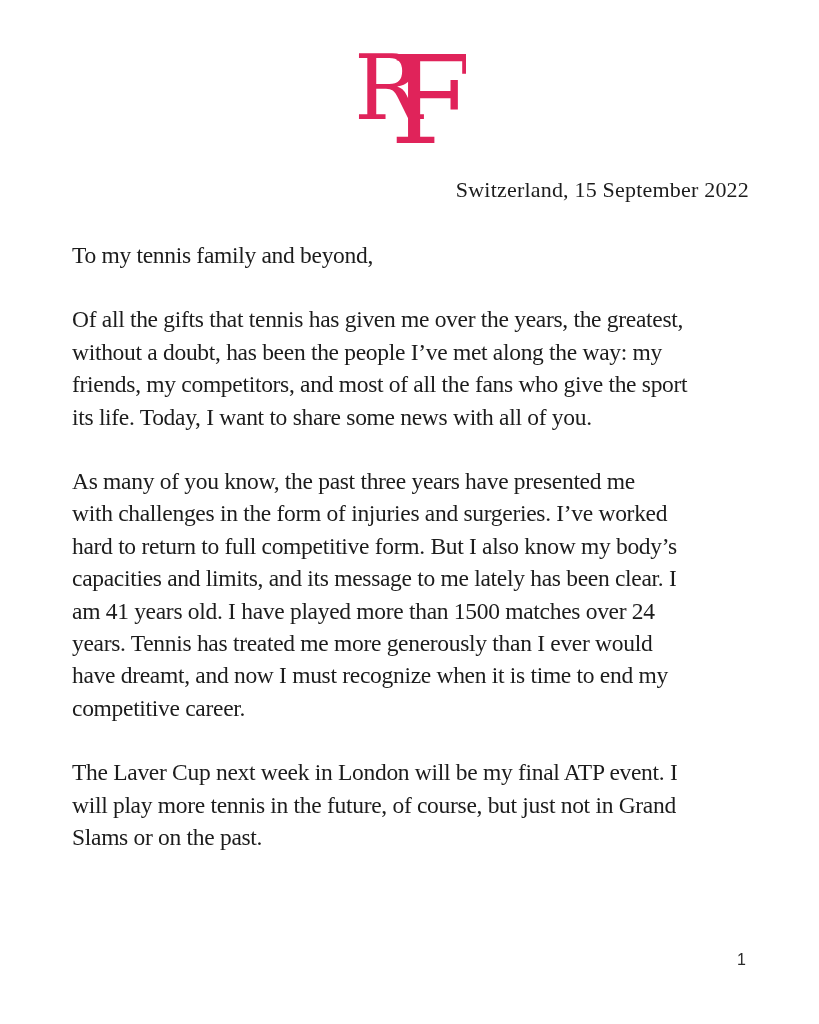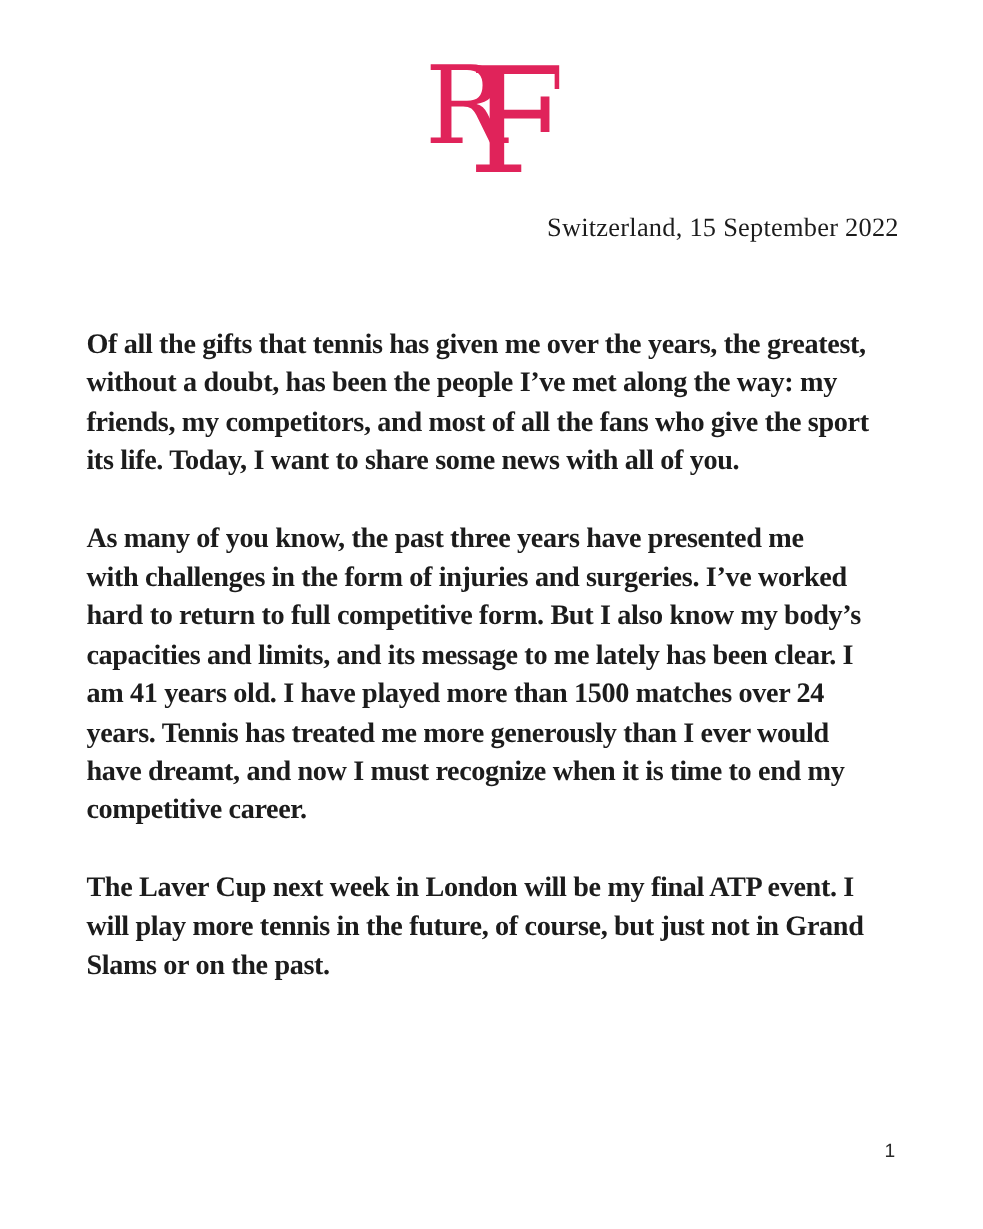--- a/index.html
+++ b/index.html
@@ -44,21 +44,21 @@
   }
   .salutation,
   .para {
     margin: 0;
     font-size: 23.5px;
     line-height: 32.4px;
     letter-spacing: -0.3px;
     white-space: pre-line;
     color: #1c1c1c;
   }
-  .para { margin-top: 32px; font-weight: bold; }
+  .para { margin-top: 32px; }
   .page-number {
     position: absolute;
     top: 951px;
     right: 73px;
     font-family: "Liberation Sans", "DejaVu Sans", sans-serif;
     font-size: 16px;
     color: #2a2a2a;
   }
 </style>
 </head>
@@ -69,20 +69,21 @@
   <div class="logo">
     <svg width="112" height="98" viewBox="0 0 112 98">
       <text x="0" y="67" font-size="90" fill="#e0235a">R</text>
       <text x="36" y="91" font-size="122" fill="#e0235a">F</text>
     </svg>
   </div>
 
   <div class="dateline">Switzerland, 15 September 2022</div>
 
   <div class="body-text">
+    <p class="salutation">To my tennis family and beyond,</p>
     <p class="para">Of all the gifts that tennis has given me over the years, the greatest,
 without a doubt, has been the people I’ve met along the way: my
 friends, my competitors, and most of all the fans who give the sport
 its life. Today, I want to share some news with all of you.</p>
     <p class="para">As many of you know, the past three years have presented me
 with challenges in the form of injuries and surgeries. I’ve worked
 hard to return to full competitive form. But I also know my body’s
 capacities and limits, and its message to me lately has been clear. I
 am 41 years old. I have played more than 1500 matches over 24
 years. Tennis has treated me more generously than I ever would

